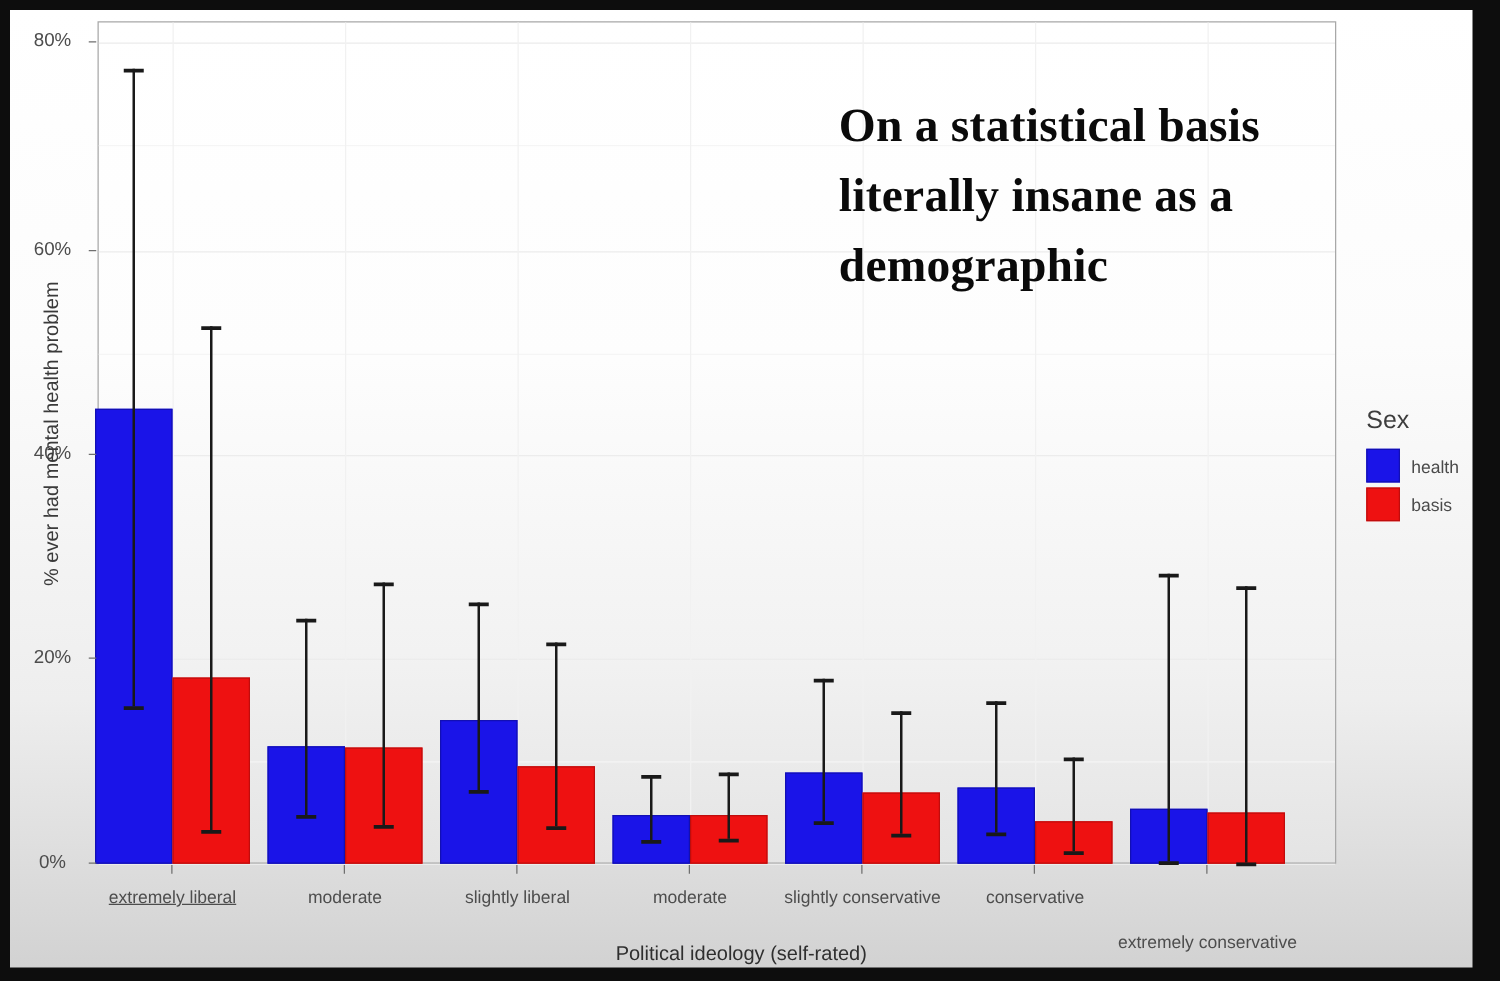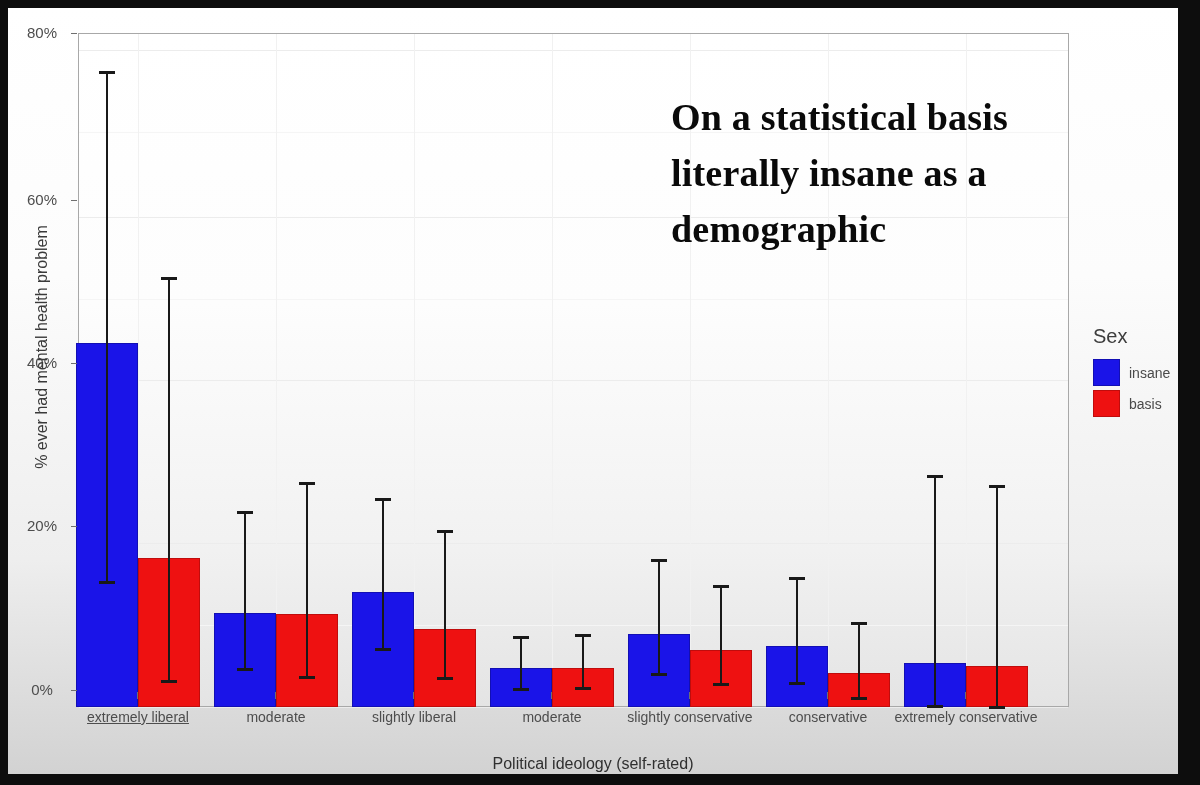--- a/index.html
+++ b/index.html
@@ -13,21 +13,21 @@
     background:#0d0d0d;
   }
   
   #plotimg{
     position:absolute;left:8px;top:8px;width:1170px;height:766px;
     background:linear-gradient(to bottom,#ffffff 0%,#fcfcfc 35%,#eeeeee 72%,#d2d2d2 100%);
     overflow:hidden;
   }
   
   #panel{
-    position:absolute;left:70px;top:25px;width:991px;height:674px;
+    position:absolute;left:70px;top:9px;width:991px;height:674px;
     background:linear-gradient(to bottom,#ffffff 0%,#fdfdfd 40%,#f2f2f2 75%,#e4e4e4 100%);
     border:1px solid #a8a8a8;
     box-sizing:border-box;
   }
   .grid-major{position:absolute;left:0;width:100%;height:1px;background:#ececec;}
   .grid-minor{position:absolute;left:0;width:100%;height:1px;background:#f5f5f5;}
   .grid-vx{position:absolute;top:0;height:100%;width:1px;background:#f1f1f1;}
   .ylab{
     position:absolute;text-align:center;width:60px;
     font-size:15px;color:#4d4d4d;letter-spacing:0px;
@@ -193,30 +193,30 @@
       <div class="xtick" style="left:681px;top:684px;"></div>
       <div class="xtick" style="left:819px;top:684px;"></div>
       <div class="xtick" style="left:957px;top:684px;"></div>
 
       <div class="xlab" style="left:50px;top:701px;text-decoration:underline;">extremely liberal</div>
       <div class="xlab" style="left:188px;top:701px;">moderate</div>
       <div class="xlab" style="left:326px;top:701px;">slightly liberal</div>
       <div class="xlab" style="left:464px;top:701px;">moderate</div>
       <div class="xlab" style="left:602px;top:701px;">slightly conservative</div>
       <div class="xlab" style="left:740px;top:701px;">conservative</div>
-      <div class="xlab" style="left:878px;top:701px;">extremely conservative</div>
+      <div class="xlab" style="left:878px;top:737px;">extremely conservative</div>
 
       <div id="xtitle">Political ideology (self-rated)</div>
     </div>
 
     <div id="legend">
       <div id="legend-title">Sex</div>
       <div class="leg-row">
         <span class="leg-key f"></span>
-        <span class="leg-lab">insane</span>
+        <span class="leg-lab">health</span>
       </div>
       <div class="leg-row">
         <span class="leg-key m"></span>
         <span class="leg-lab">basis</span>
       </div>
     </div>
 
   </div>
 </div>
 

